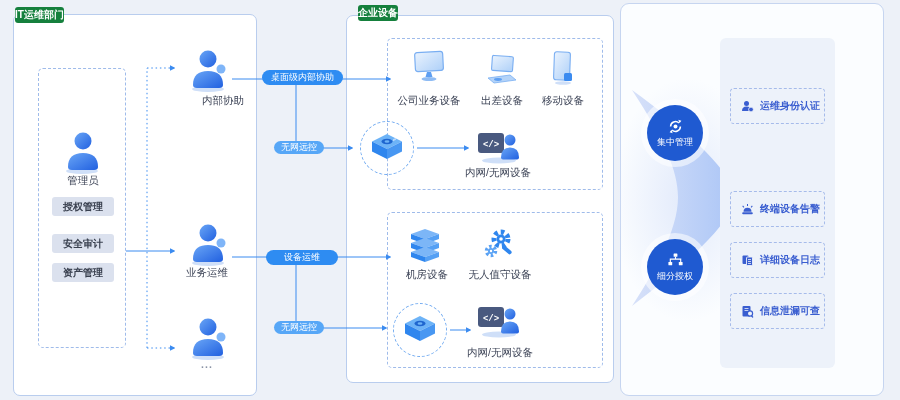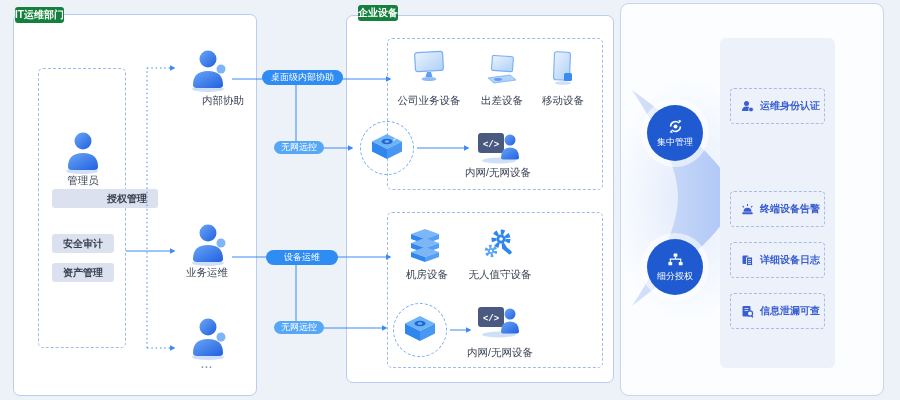--- a/index.html
+++ b/index.html
@@ -125,21 +125,21 @@
 
   <div class="icon-wrap" style="left:64px;top:130px;">
     <svg width="38" height="44" viewBox="0 0 38 44">
       <ellipse cx="18" cy="41" rx="16" ry="3" fill="#cfdff8"></ellipse>
       <circle cx="19" cy="11" r="8.5" fill="url(#pg)"></circle>
       <path d="M4,37 Q4,23 19,23 Q34,23 34,37 Q34,40 30,40 L8,40 Q4,40 4,37 Z" fill="url(#pg)"></path>
     </svg>
   </div>
   <div class="lbl" style="left:83px;top:174px;">管理员</div>
 
-  <div class="gbtn" style="top:189px;padding-left:44px;">授权管理</div>
+  <div class="gbtn" style="top:197px;">授权管理</div>
   <div class="gbtn" style="top:234px;">安全审计</div>
   <div class="gbtn" style="top:263px;">资产管理</div>
 
   <div class="icon-wrap" style="left:190px;top:48px;">
     <svg width="38" height="44" viewBox="0 0 38 44">
       <ellipse cx="18" cy="41" rx="16" ry="3" fill="#cfdff8"></ellipse>
       <circle cx="18" cy="11" r="8.5" fill="url(#pg)"></circle>
       <path d="M3,37 Q3,23 18,23 Q33,23 33,37 Q33,40 29,40 L7,40 Q3,40 3,37 Z" fill="url(#pg)"></path>
       <circle cx="31" cy="21" r="4.5" fill="#7fb5f8"></circle>
     </svg>

